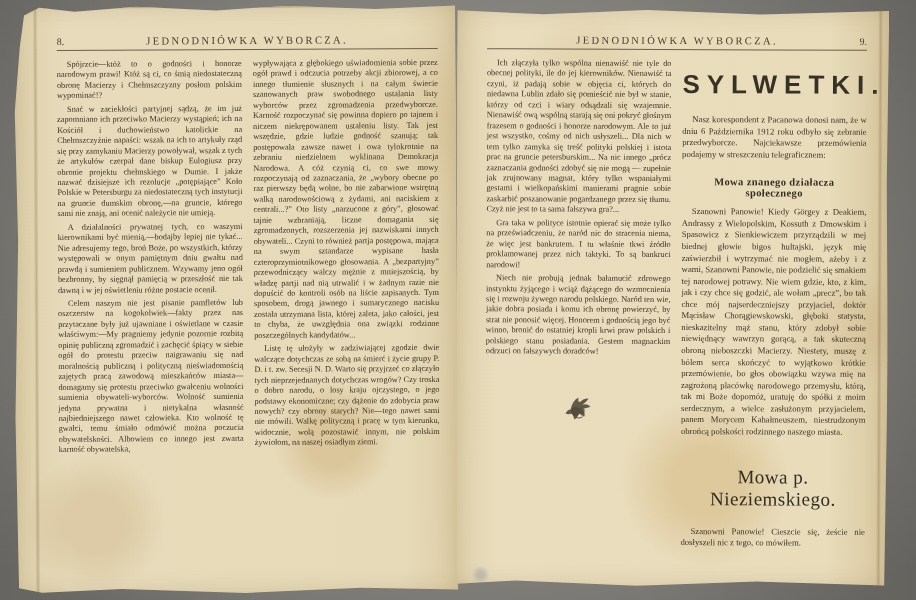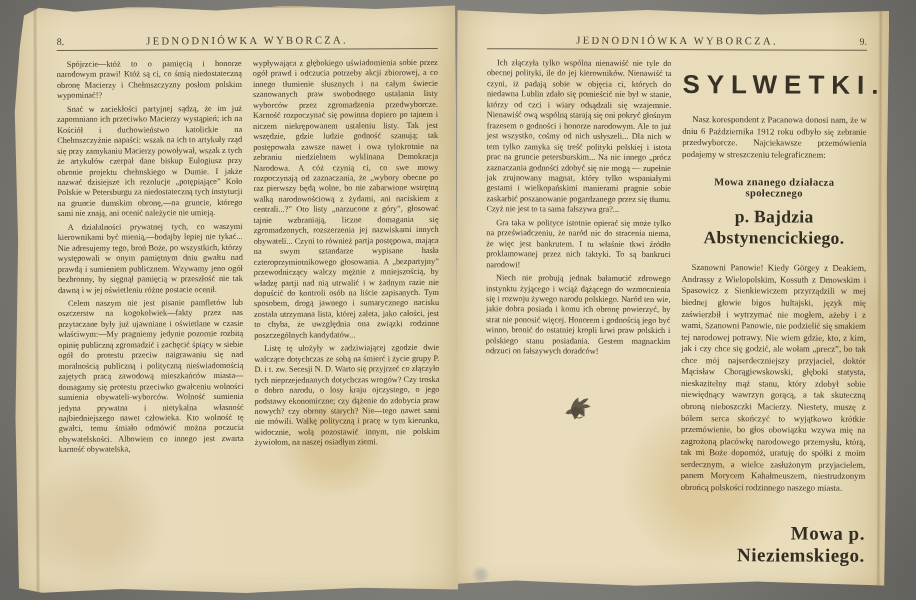--- a/index.html
+++ b/index.html
@@ -74,21 +74,21 @@
   }
   .kicker{
     margin:16px 17px 8px;text-align:center;font-weight:700;font-size:10.5px;
     letter-spacing:.4px;color:#332d22;
   }
   .speech-title{
     margin:0 0 14px;text-align:center;font-weight:700;font-size:17.5px;
     color:#332d22;letter-spacing:.3px;
   }
   .speech-title-2{
-    margin:28px 0 16px;text-align:right;font-weight:700;font-size:19px;
+    margin:28px 0 16px;text-align:center;font-weight:400;font-size:19px;
     color:#332d22;letter-spacing:.5px;
   }
   .ornament{display:block;margin:38px auto 0;opacity:.85;}
   .sheet-edge{
     position:absolute;left:30px;top:-3px;width:300px;height:6px;
     background:linear-gradient(#c9bb96,#b8a87f);
     clip-path:polygon(0 40%,8% 0,20% 60%,34% 10%,52% 70%,66% 20%,80% 75%,92% 25%,100% 60%,100% 100%,0 100%);
   }
 </style>
 </head>
@@ -101,21 +101,21 @@
     <div class="crease" style="left:20px;"></div>
     <div class="inner-l">
       <div class="header">
         <span class="pagenum">8.</span>
         <span class="title">JEDNODNIÓWKA WYBORCZA.</span>
         <span class="pagenum"></span>
       </div>
       <div class="rule"></div>
       <div class="cols">
         <div class="col">
-          <p>Spójrzcie—któż to o pamięcią i honorze narodowym prawi! Któż są ci, co śmią niedostateczną obronę Macierzy i Chełmszczyzny posłom polskim wypominać!?</p>
+          <p>Spójrzcie—któż to o godności i honorze narodowym prawi! Któż są ci, co śmią niedostateczną obronę Macierzy i Chełmszczyzny posłom polskim wypominać!?</p>
           <p>Snać w zaciekłości partyjnej sądzą, że im już zapomniano ich przeciwko Macierzy wystąpień; ich na Kościół i duchowieństwo katolickie na Chełmszczyźnie napaści: wszak na ich to artykuły rząd się przy zamykaniu Macierzy powoływał, wszak z tych że artykułów czerpał dane biskup Eulogiusz przy obronie projektu chełmskiego w Dumie. I jakże nazwać dzisiejsze ich rezolucje „potępiające” Koło Polskie w Petersburgu za niedostateczną tych instytucji na gruncie dumskim obronę,—na gruncie, którego sami nie znają, ani ocenić należycie nie umieją.</p>
           <p>A działalności prywatnej tych, co waszymi kierownikami być mienią,—bodajby lepiej nie tykać... Nie adresujemy tego, broń Boże, po wszystkich, którzy występowali w onym pamiętnym dniu gwałtu nad prawdą i sumieniem publicznem. Wzywamy jeno ogół bezbronny, by sięgnął pamięcią w przeszłość nie tak dawną i w jej oświetleniu różne postacie ocenił.</p>
           <p>Celem naszym nie jest pisanie pamfletów lub oszczerstw na kogokolwiek—fakty przez nas przytaczane były już ujawniane i oświetlane w czasie właściwym:—My pragniemy jedynie pozornie rozbitą opinię publiczną zgromadzić i zachęcić śpiący w siebie ogół do protestu przeciw naigrawaniu się nad moralnością publiczną i polityczną nieświadomością zajętych pracą zawodową mieszkańców miasta—domagamy się protestu przeciwko gwałceniu wolności sumienia obywateli-wyborców. Wolność sumienia jedyna prywatna i nietykalna własność najbiedniejszego nawet człowieka. Kto wolność tę gwałci, temu śmiało odmówić można poczucia obywatelskości. Albowiem co innego jest zwarta karność obywatelska,</p>
         </div>
         <div class="col">
           <p class="cont">wypływająca z głębokiego uświadomienia sobie przez ogół prawd i odczucia potrzeby akcji zbiorowej, a co innego tłumienie słusznych i na całym świecie szanowanych praw swobodnego ustalania listy wyborców przez zgromadzenia przedwyborcze. Karność rozpoczynać się powinna dopiero po tajnem i niczem niekrępowanem ustaleniu listy. Tak jest wszędzie, gdzie ludzie godność szanują; tak postępowała zawsze nawet i owa tylokrotnie na zebraniu niedzielnem wyklinana Demokracja Narodowa. A cóż czynią ci, co swe mowy rozpoczynają od zaznaczania, że „wybory obecne po raz pierwszy będą wolne, bo nie zabarwione wstrętną walką narodowościową z żydami, ani naciskiem z centrali...?” Oto listy „narzucone z góry”, głosować tajnie wzbraniają, liczne domagania się zgromadzonych, rozszerzenia jej nazwiskami innych obywateli... Czyni to również partja postępowa, mająca na swym sztandarze wypisane hasła czteroprzymiotnikowego głosowania. A „bezpartyjny” przewodniczący walczy mężnie z mniejszością, by władzę partji nad nią utrwalić i w żadnym razie nie dopuścić do kontroli osób na liście zapisanych. Tym sposobem, drogą jawnego i sumarycznego nacisku została utrzymana lista, której zaleta, jako całości, jest to chyba, że uwzględnia ona związki rodzinne poszczególnych kandydatów...</p>
           <p>Listę tę ułożyły w zadziwiającej zgodzie dwie walczące dotychczas ze sobą na śmierć i życie grupy P. D. i t. zw. Secesji N. D. Warto się przyjrzeć co złączyło tych nieprzejednanych dotychczas wrogów? Czy troska o dobro narodu, o losy kraju ojczystego, o jego podstawy ekonomiczne; czy dążenie do zdobycia praw nowych? czy obrony starych? Nie—tego nawet sami nie mówili. Walkę polityczną i pracę w tym kierunku, widocznie, wolą pozostawić innym, nie polskim żywiołom, na naszej osiadłym ziemi.</p>
         </div>
       </div>
     </div>
@@ -141,21 +141,20 @@
               <circle cx="13" cy="16" r="4.5"></circle>
               <circle cx="19" cy="15" r="3.2" opacity=".8"></circle>
               <path d="M10 20 q6 4 12 0 q-5 6 -12 0 z" opacity=".85"></path>
             </g>
           </svg>
         </div>
         <div class="col speech-col">
           <div class="sylwetki">SYLWETKI.</div>
           <p class="intro">Nasz korespondent z Pacanowa donosi nam, że w dniu 6 Października 1912 roku odbyło się zebranie przedwyborcze. Najciekawsze przemówienia podajemy w streszczeniu telegraficznem:</p>
           <div class="kicker">Mowa znanego działacza społecznego</div>
-          <div class="speech-title">p. Bajdzia Abstynencickiego.</div>
           <p>Szanowni Panowie! Kiedy Görgey z Deakiem, Andrassy z Wielopolskim, Kossuth z Dmowskim i Spasowicz z Sienkiewiczem przyrządzili w mej biednej głowie bigos hultajski, język mię zaświerzbił i wytrzymać nie mogłem, ażeby i z wami, Szanowni Panowie, nie podzielić się smakiem tej narodowej potrawy. Nie wiem gdzie, kto, z kim, jak i czy chce się godzić, ale wołam „precz”, bo tak chce mój najserdeczniejszy przyjaciel, doktór Mącisław Chorągiewskowski, głęboki statysta, nieskazitelny mąż stanu, który zdobył sobie niewiędnący wawrzyn gorącą, a tak skuteczną obroną nieboszczki Macierzy. Niestety, muszę z bólem serca skończyć to wyjątkowo krótkie przemówienie, bo głos obowiązku wzywa mię na zagrożoną placówkę narodowego przemysłu, którą, tak mi Boże dopomóż, uratuję do spółki z moim serdecznym, a wielce zasłużonym przyjacielem, panem Morycem Kahałmeuszem, niestrudzonym obrońcą polskości rodzinnego naszego miasta.</p>
           <div class="speech-title-2">Mowa p. Nieziemskiego.</div>
           <p>Szanowni Panowie! Cieszcie się, żeście nie dosłyszeli nic z tego, co mówiłem.</p>
         </div>
       </div>
     </div>
   </div>
 
 </div>
 

